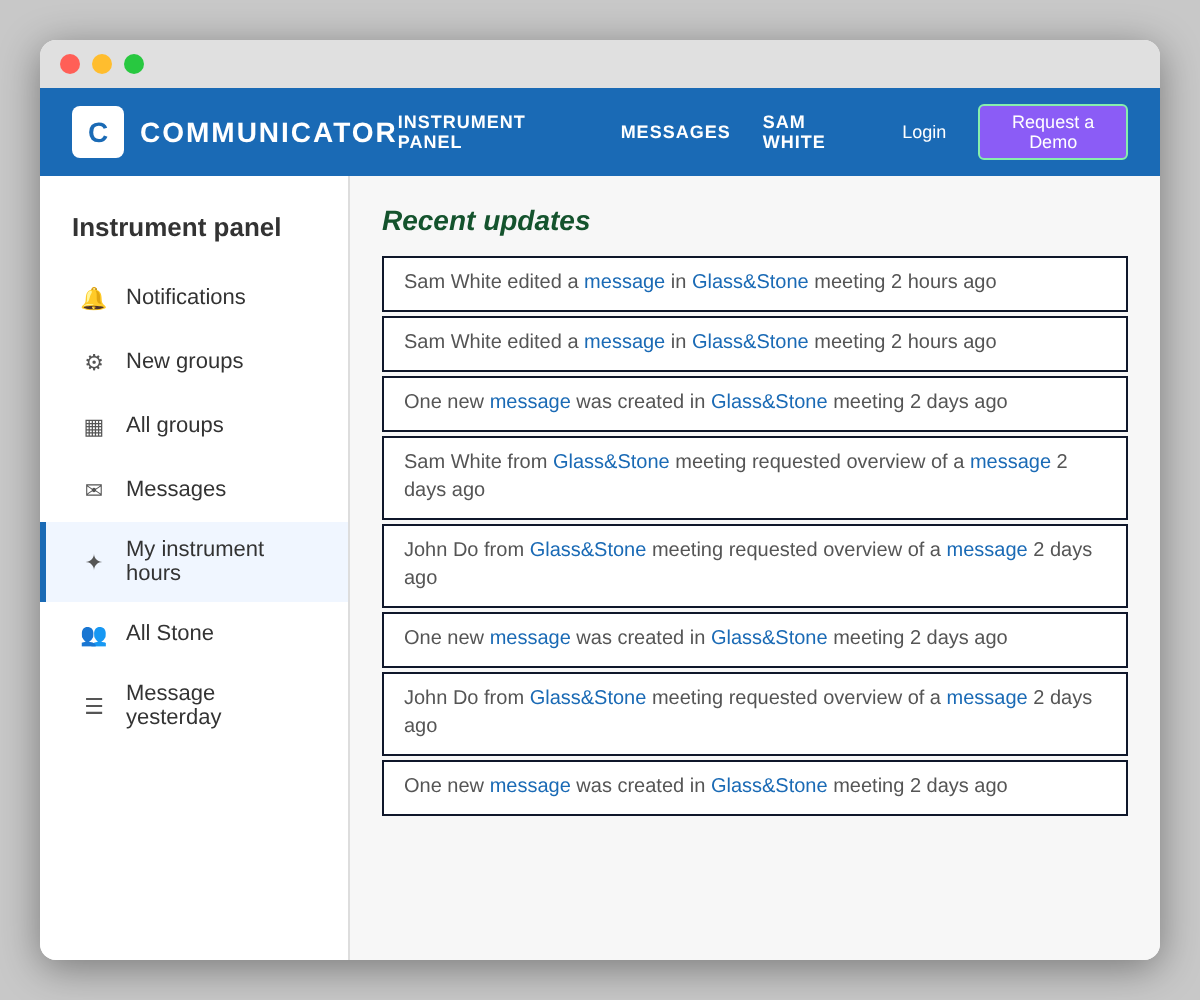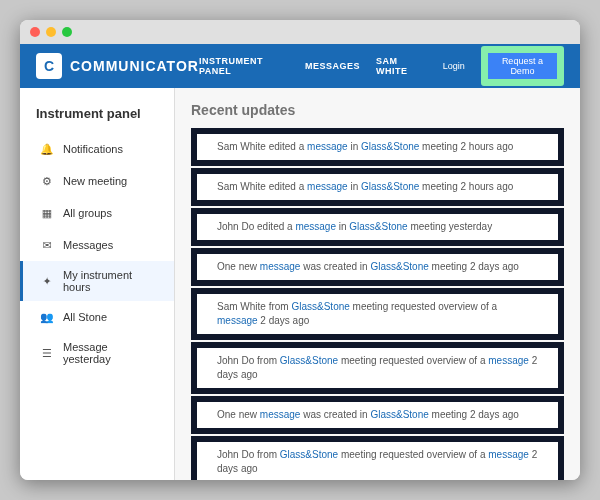--- a/index.html
+++ b/index.html
@@ -83,24 +83,24 @@
     }
     .nav-btn-login {
       color: white;
       font-size: 9px;
       background: transparent;
       border: none;
       cursor: pointer;
       text-align: center;
     }
     .nav-btn-demo {
-      background: #3b82f6;
+      background: #8b5cf6;
       color: white;
       font-size: 9px;
-      border: 7px solid #86efac;
+      border: 1px solid #86efac;
       border-radius: 3px;
       padding: 3px 4px;
       cursor: pointer;
     }
     
     .main-area {
       display: flex;
       flex: 1;
       overflow: hidden;
     }
@@ -142,27 +142,28 @@
     
     .content {
       flex: 1;
       background: #f7f7f7;
       overflow-y: auto;
       padding: 14px 16px;
     }
     .content-title {
       font-size: 14px;
       font-weight: bold;
-      color: #737373;
+      color: #14532d;
       margin-bottom: 10px;
+      font-style: italic;
     }
     .update-item {
       background: white;
-      border: 6px solid #0f172a;
-      padding: 6px 20px;
+      border: 1px solid #0f172a;
+      padding: 6px 10px;
       margin-bottom: 2px;
       font-size: 10px;
       color: #555;
       line-height: 1.4;
     }
     .update-item a {
       color: #1a6ab5;
       text-decoration: none;
     }
     
@@ -200,21 +201,21 @@
   <div class="main-area">
 
     <div class="sidebar">
       <div class="page-title">Instrument panel</div>
       <div class="sidebar-item">
         <span class="sidebar-icon">🔔</span>
         <span>Notifications</span>
       </div>
       <div class="sidebar-item">
         <span class="sidebar-icon">⚙</span>
-        <span>New meeting</span>
+        <span>New groups</span>
       </div>
       <div class="sidebar-item">
         <span class="sidebar-icon">▦</span>
         <span>All groups</span>
       </div>
       <div class="sidebar-item">
         <span class="sidebar-icon">✉</span>
         <span>Messages</span>
       </div>
       <div class="sidebar-item active">
@@ -229,21 +230,20 @@
         <span class="sidebar-icon">☰</span>
         <span>Message yesterday</span>
       </div>
     </div>
 
     <div class="content">
       <div class="content-title">Recent updates</div>
       <div id="updates-container">
           <div class="update-item"><span>Sam White edited a </span><a href="#">message</a><span> in </span><a href="#">Glass&amp;Stone</a><span> meeting 2 hours ago</span></div>
           <div class="update-item"><span>Sam White edited a </span><a href="#">message</a><span> in </span><a href="#">Glass&amp;Stone</a><span> meeting 2 hours ago</span></div>
-          <div class="update-item"><span>John Do edited a </span><a href="#">message</a><span> in </span><a href="#">Glass&amp;Stone</a><span> meeting yesterday</span></div>
           <div class="update-item"><span>One new </span><a href="#">message</a><span> was created in </span><a href="#">Glass&amp;Stone</a><span> meeting 2 days ago</span></div>
           <div class="update-item"><span>Sam White from </span><a href="#">Glass&amp;Stone</a><span> meeting requested overview of a </span><a href="#">message</a><span> 2 days ago</span></div>
           <div class="update-item"><span>John Do from </span><a href="#">Glass&amp;Stone</a><span> meeting requested overview of a </span><a href="#">message</a><span> 2 days ago</span></div>
           <div class="update-item"><span>One new </span><a href="#">message</a><span> was created in </span><a href="#">Glass&amp;Stone</a><span> meeting 2 days ago</span></div>
           <div class="update-item"><span>John Do from </span><a href="#">Glass&amp;Stone</a><span> meeting requested overview of a </span><a href="#">message</a><span> 2 days ago</span></div>
           <div class="update-item"><span>One new </span><a href="#">message</a><span> was created in </span><a href="#">Glass&amp;Stone</a><span> meeting 2 days ago</span></div>
         </div>
     </div>
   </div>
 </div>

